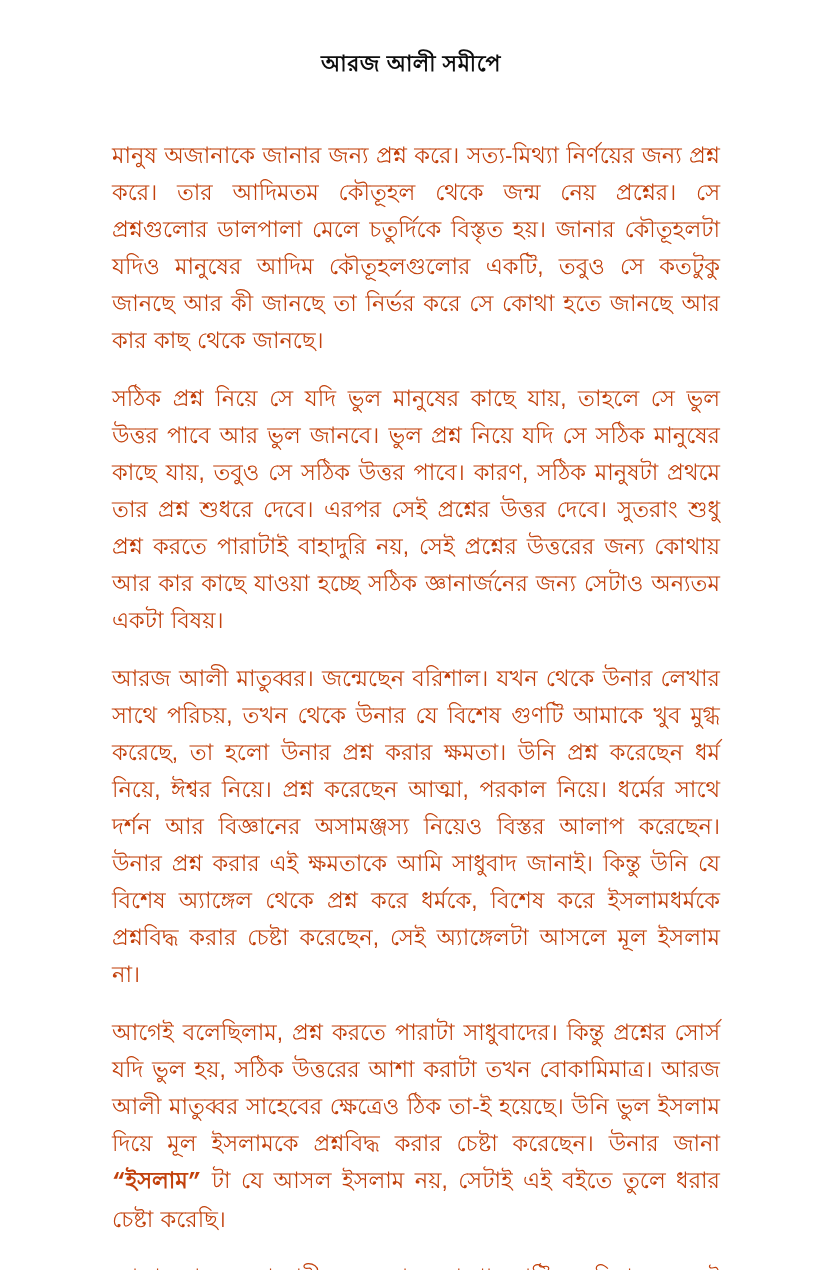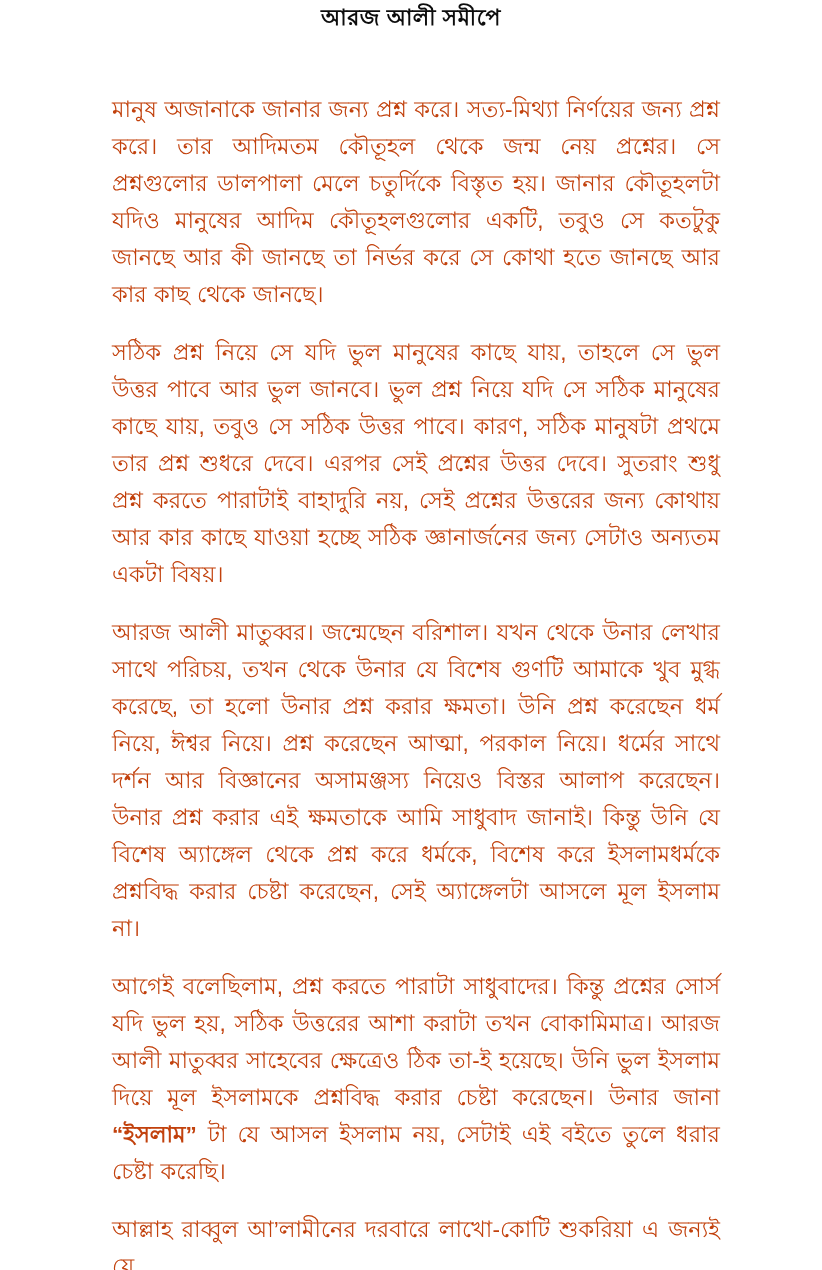--- a/index.html
+++ b/index.html
@@ -12,20 +12,21 @@
     width: 822px;
     height: 1270px;
     margin: 0 auto;
     background: #ffffff;
     color: #111111;
     font-family: "Liberation Sans", "DejaVu Sans", sans-serif;
     overflow: hidden;
     box-sizing: border-box;
   }
   .page-header {
+    padding-top: 46px;
     text-align: center;
   }
   .page-title {
     display: inline-block;
     font-size: 22px;
     font-weight: 600;
     letter-spacing: 0.5px;
     color: #0d0d0d;
   }
   .body-text {
@@ -37,20 +38,21 @@
     line-height: 37px;
     text-align: justify;
     color: #c2410c;
     word-spacing: 1px;
   }
   .body-text p:last-child {
     margin-bottom: 0;
   }
   .seg-bold {
     font-weight: bold;
+    font-family: Liberation Mono, monospace;
   }
 </style>
 </head>
 <body>
 
 <div class="page">
   <div class="page-header">
     <span class="page-title">আরজ আলী সমীপে</span>
   </div>
 

